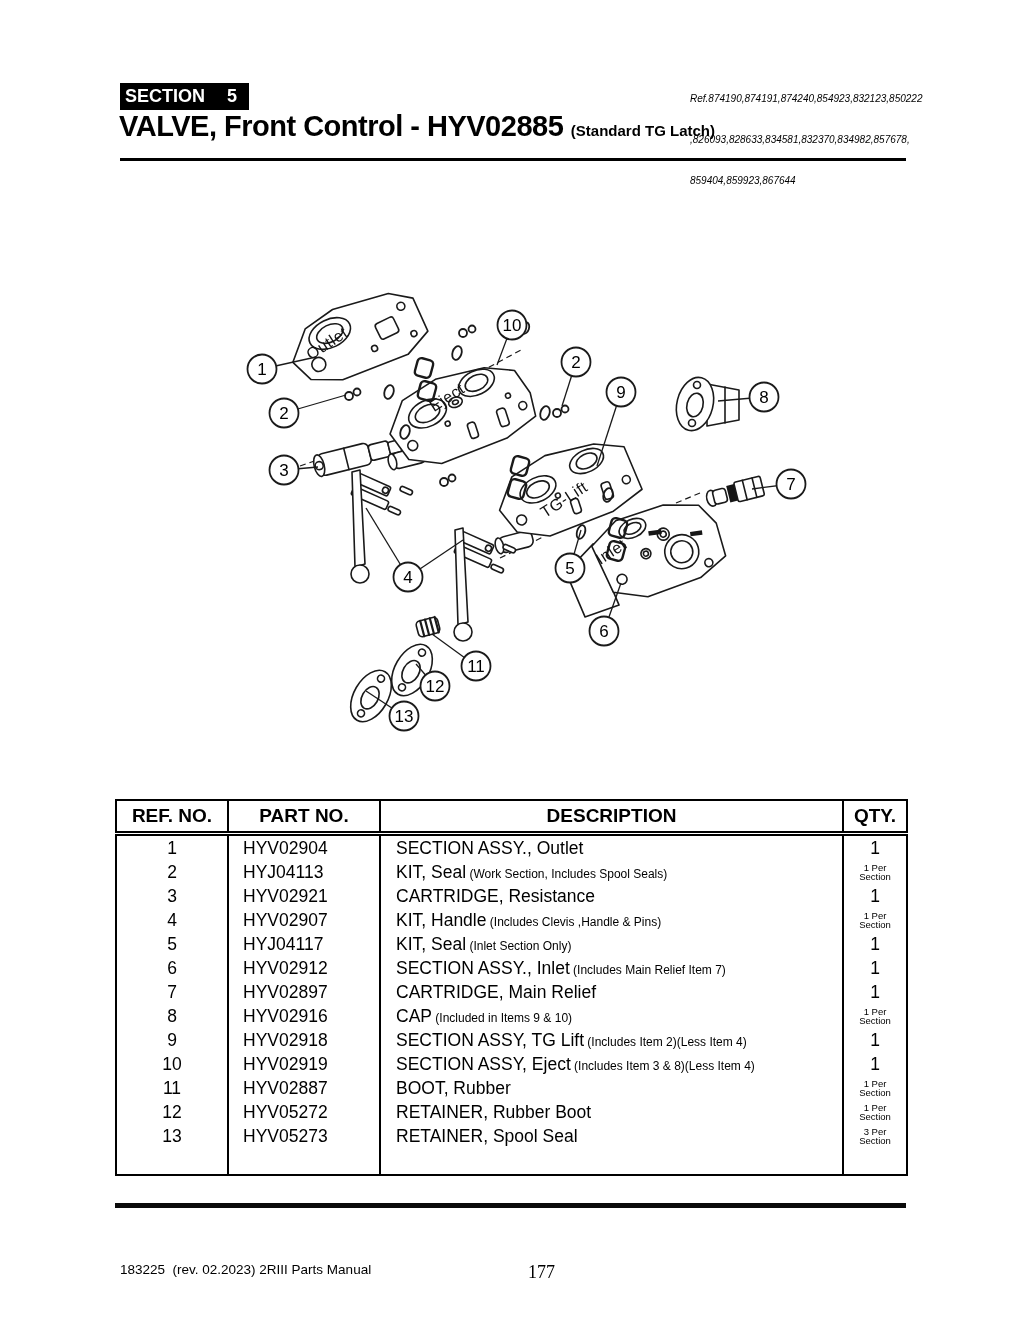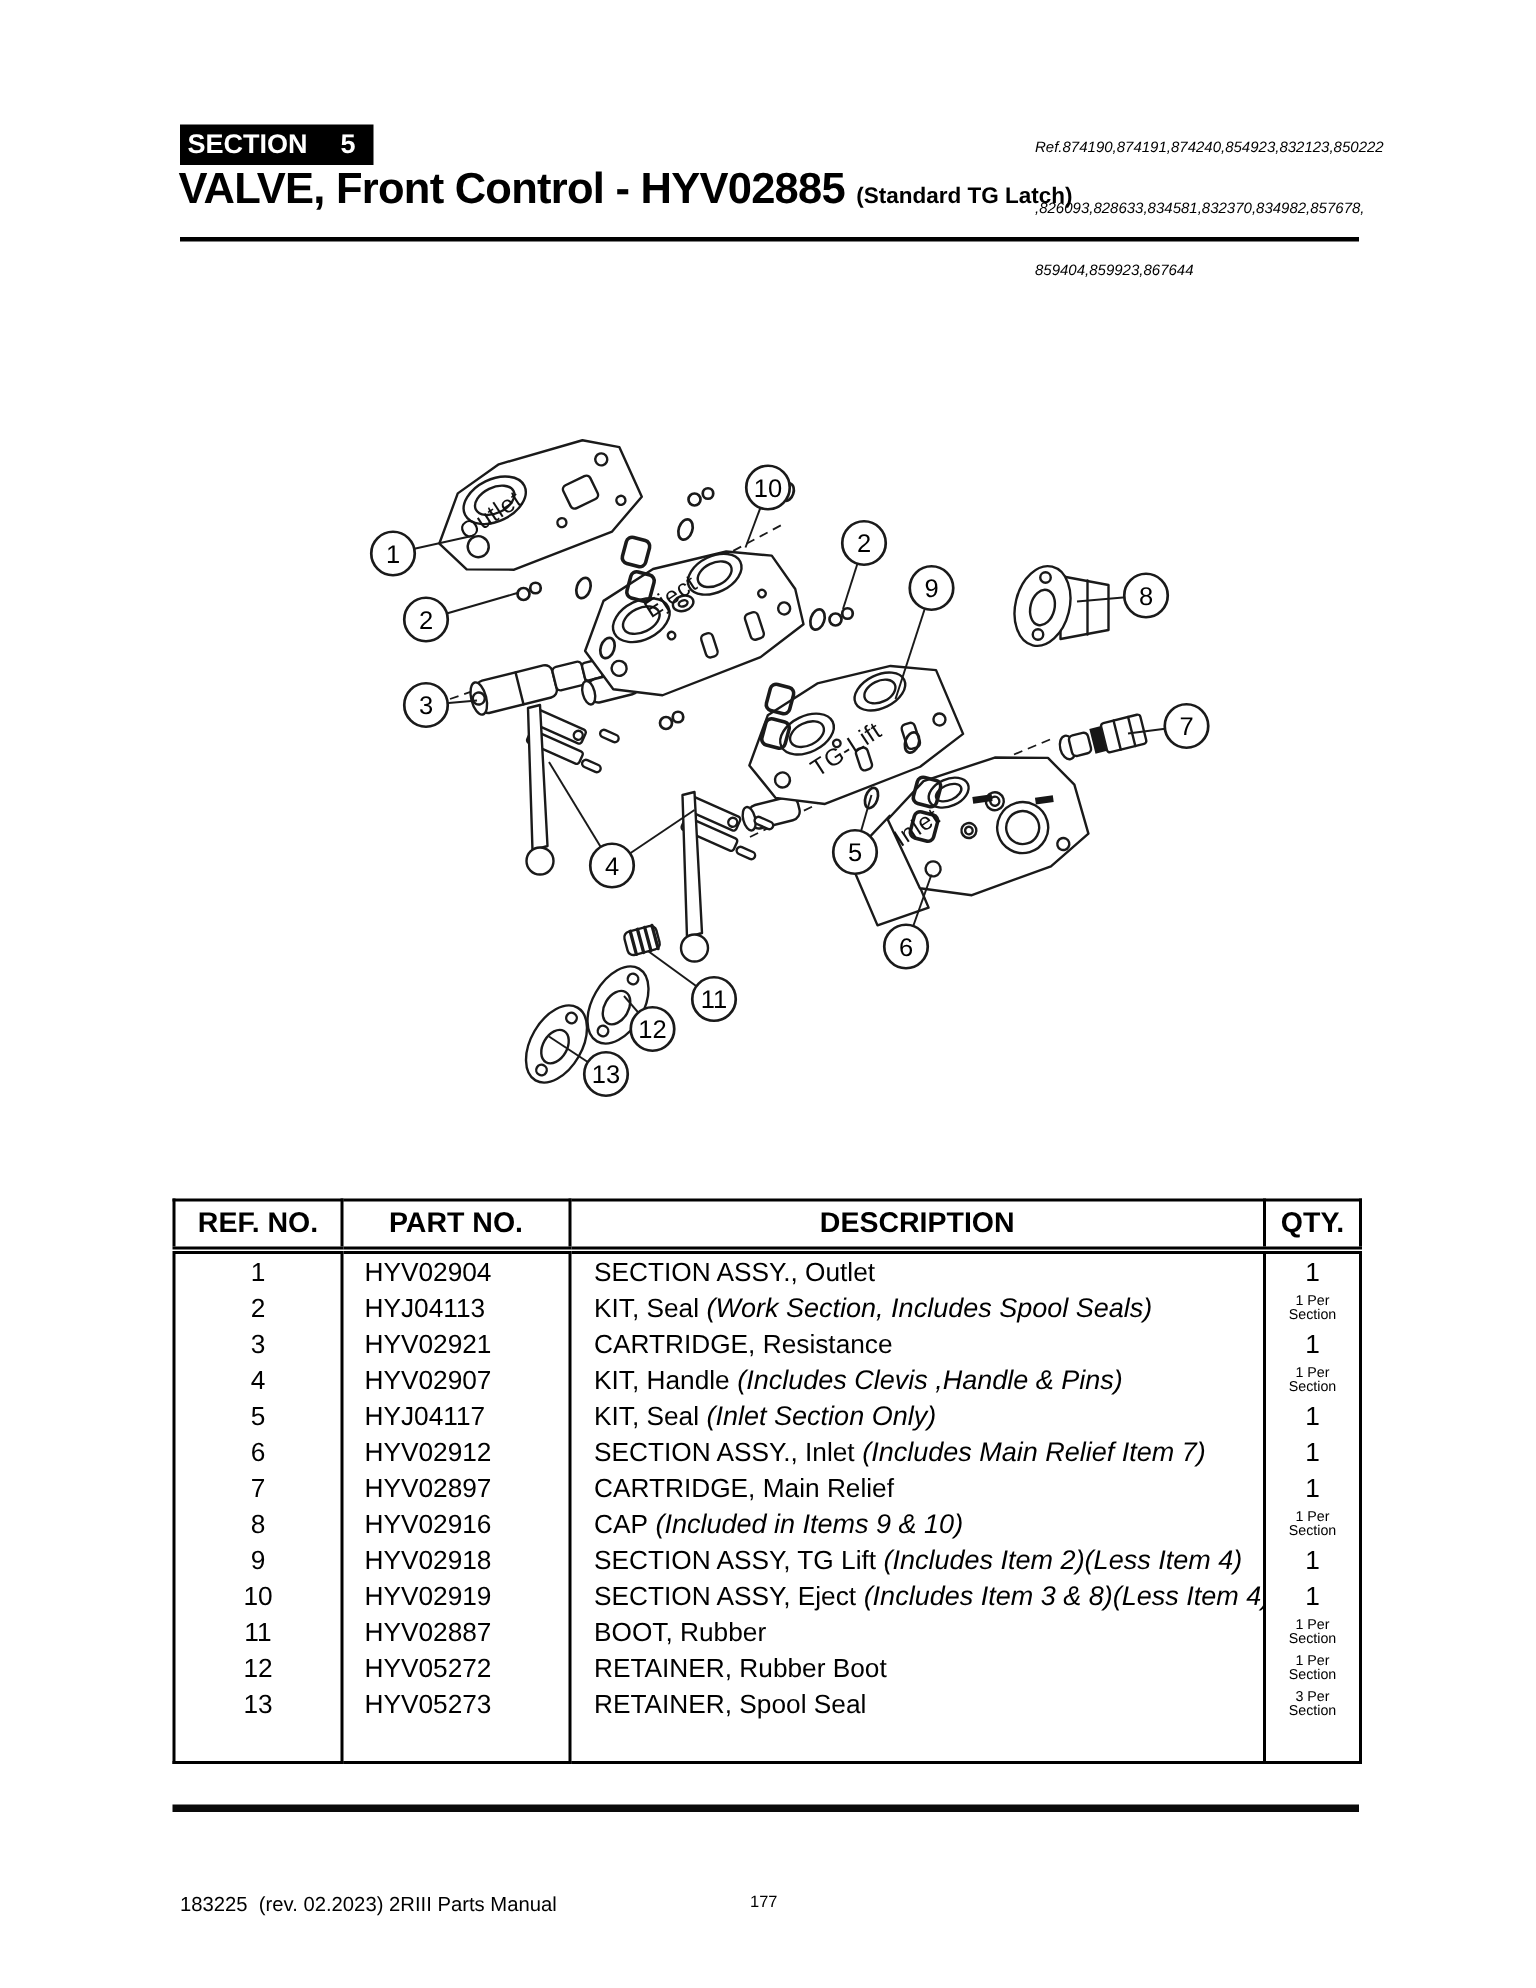--- a/index.html
+++ b/index.html
@@ -34,26 +34,26 @@
   .parts-table th{border:2.5px solid #000;border-bottom:5px double #000;font-size:19px;
                   font-weight:bold;height:30px;text-align:center;padding:0;}
   .parts-table td{border-left:2.5px solid #000;border-right:2.5px solid #000;height:24px;
                   padding:0;font-size:17.5px;vertical-align:middle;}
   .parts-table tr.filler td{height:26px;}
   .parts-table tbody tr:last-child td{border-bottom:2.5px solid #000;}
   .cell-ref{text-align:center;}
   .cell-part{padding-left:14px !important;}
   .cell-desc{padding-left:15px !important;white-space:nowrap;overflow:hidden;}
   .cell-qty{text-align:center;}
-  .desc-note{font-size:18px;font-style:italic;}
+  .desc-note{font-size:12px;}
   .qty-sm{font-size:9.5px;line-height:9.5px;}
   
   .rule-bottom{position:absolute;left:115px;top:1203px;width:791px;height:5px;background:#0a0a0a;}
   .footer-left{position:absolute;left:120px;top:1262px;font-size:13.5px;white-space:pre;}
-  .footer-page{position:absolute;left:500px;top:1262px;font-size:11px;}
+  .footer-page{position:absolute;left:528px;top:1262px;font-size:18px;font-family:Liberation Serif, serif;}
 </style>
 </head>
 <body>
 
 <div class="page">
 
   <div class="ref-block">
     <div>Ref.874190,874191,874240,854923,832123,850222</div>
     <div>,826093,828633,834581,832370,834982,857678,</div>
     <div>859404,859923,867644</div>

